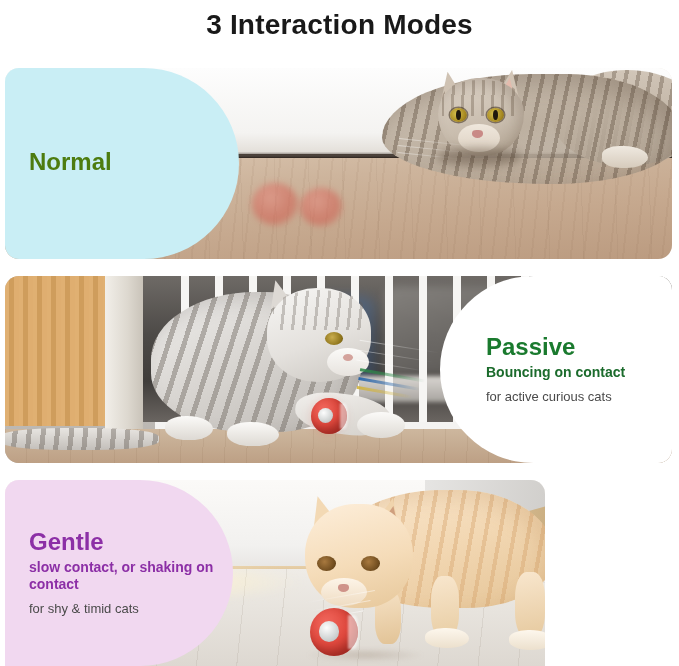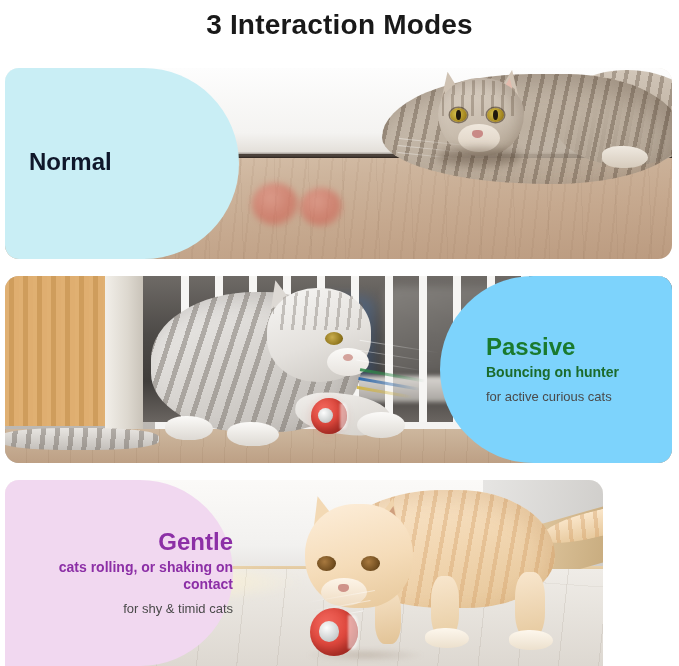--- a/index.html
+++ b/index.html
@@ -17,21 +17,21 @@
     font-size:28px;font-weight:700;color:#191919;letter-spacing:.2px;
   }
 
   
   .card{
     position:absolute;overflow:hidden;border-radius:14px;
     background:#efe9e3;
   }
   #card1{left:5px;top:68px;width:667px;height:191px;}
   #card2{left:5px;top:276px;width:667px;height:187px;}
-  #card3{left:5px;top:480px;width:598px;height:186px;border-radius:14px 14px 0 0;text-align:right;}
+  #card3{left:5px;top:480px;width:540px;height:186px;border-radius:14px 14px 0 0;}
 
   
   .scene{position:absolute;inset:0;}
 
   
   .s1-wall{position:absolute;left:0;top:0;width:100%;height:47%;
     background:linear-gradient(180deg,#fdfdfd 0%,#f4f3f1 72%,#e4e0da 93%,#2a211b 100%);}
   .s1-wallshadow{position:absolute;left:0;top:45%;width:100%;height:5px;
     background:linear-gradient(180deg,rgba(40,28,20,.75),rgba(40,28,20,0));}
   .s1-floor{position:absolute;left:0;top:47%;width:100%;height:53%;
@@ -243,30 +243,30 @@
     background:repeating-linear-gradient(98deg,rgba(212,160,104,.4) 0 4px,rgba(255,255,255,0) 4px 13px),
       linear-gradient(180deg,#fae6ca,#e7c99d);}
   #s3ball{left:305px;top:128px;width:48px;height:48px;}
   .s3-shadow{position:absolute;left:300px;top:168px;width:120px;height:14px;border-radius:50%;
     background:radial-gradient(ellipse,rgba(140,120,100,.3),rgba(140,120,100,0) 70%);filter:blur(2px);}
 
   
   .blob{position:absolute;display:flex;flex-direction:column;justify-content:center;}
   #blob1{left:0;top:0;width:234px;height:191px;background:#c9eef5;
          border-radius:0 96px 96px 0;padding-left:24px;box-sizing:border-box;}
-  #blob2{right:0;top:0;width:232px;height:187px;background:#7dd3fc;
+  #blob2{right:0;top:0;width:232px;height:187px;background:#ffffff;
          border-radius:96px 0 0 96px;padding-left:46px;box-sizing:border-box;}
   #blob3{left:0;top:0;width:228px;height:186px;background:#f1d8f0;
          border-radius:0 96px 96px 0;padding-left:24px;box-sizing:border-box;}
 
   .mode-title{font-size:24px;font-weight:700;line-height:1.12;margin:0 0 3px 0;}
   .mode-sub{font-size:14px;font-weight:700;line-height:1.18;margin:0 0 9px 0;}
   .mode-note{font-size:13px;font-weight:400;line-height:1.2;margin:0;color:#4a4a4a;}
 
-  #blob1 .mode-title{color:#0f172a;}
+  #blob1 .mode-title{color:#4d7c0f;}
   #blob1 .mode-sub{color:#14303f;}
   #blob2 .mode-title{color:#1a7a2e;}
   #blob2 .mode-sub{color:#1b6b2c;}
   #blob3 .mode-title{color:#8c2fa6;}
   #blob3 .mode-sub{color:#8c2fa6;}
 </style>
 </head>
 <body>
 
 <div class="page">
@@ -348,21 +348,21 @@
 
       <div class="s2-ballblur"></div>
       <div class="ball" id="s2ball">
         <div class="dot"></div>
         <div class="stripe"></div>
       </div>
     </div>
 
     <div class="blob" id="blob2">
       <p class="mode-title">Passive</p>
-      <p class="mode-sub">Bouncing on hunter</p>
+      <p class="mode-sub">Bouncing on contact</p>
       <p class="mode-note">for active curious cats</p>
     </div>
   </div>
 
   <div class="card" id="card3">
     <div class="scene">
       <div class="s3-wall"></div>
       <div class="s3-wallr"></div>
       <div class="s3-base"></div>
       <div class="s3-baser"></div>
@@ -389,18 +389,18 @@
 
       <div class="s3-shadow"></div>
       <div class="ball" id="s3ball">
         <div class="dot"></div>
         <div class="stripe"></div>
       </div>
     </div>
 
     <div class="blob" id="blob3">
       <p class="mode-title">Gentle</p>
-      <p class="mode-sub">cats rolling, or shaking on contact</p>
+      <p class="mode-sub">slow contact, or shaking on contact</p>
       <p class="mode-note">for shy &amp; timid cats</p>
     </div>
   </div>
 
 </div>
 
 </body></html>

